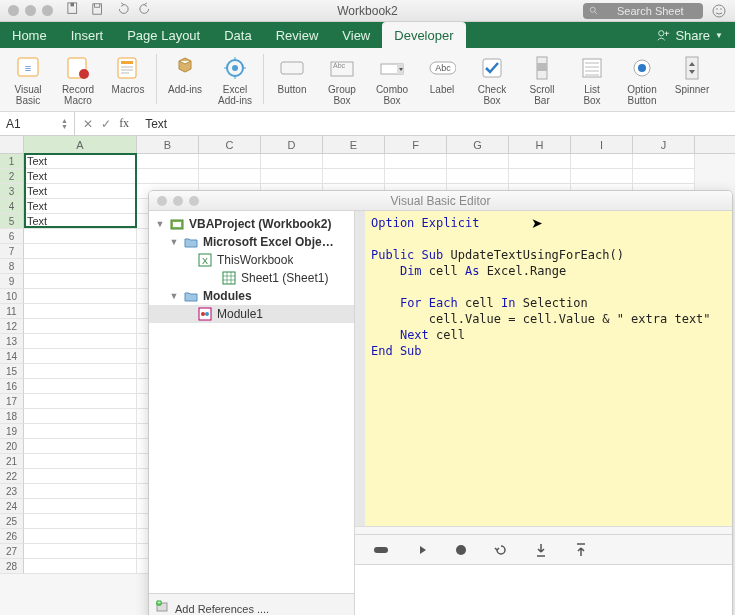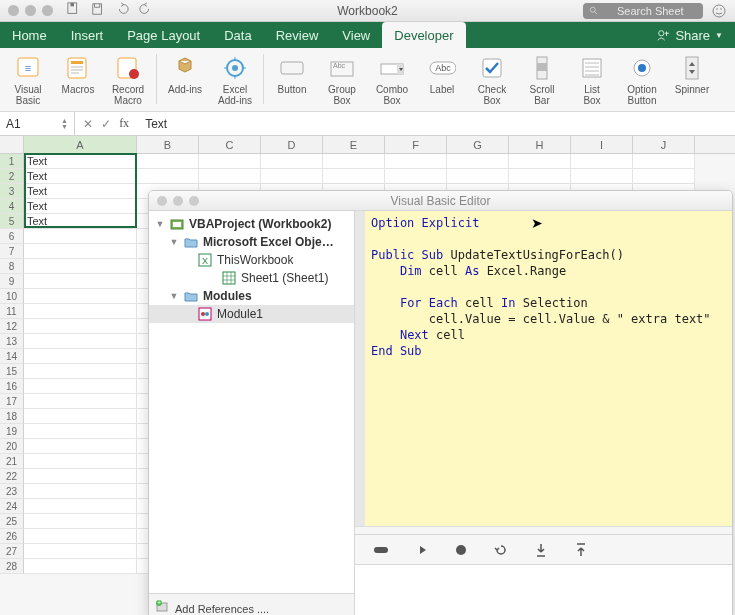--- a/index.html
+++ b/index.html
@@ -250,34 +250,34 @@
             <rect x="3" y="3" width="20" height="18" rx="2" fill="#fff" stroke="#f2a73b"></rect>
             <text x="13" y="17" font-size="11" text-anchor="middle" fill="#5a88c9">≡</text>
           </svg>
         </div>
       <div class="lbl">Visual<br>Basic</div>
     </div>
     <div class="rbtn">
       <div class="ic">
           <svg width="26" height="26">
             <rect x="3" y="3" width="18" height="20" rx="2" fill="#fff" stroke="#f2a73b"></rect>
+            <circle cx="19" cy="19" r="5" fill="#c33"></circle>
+          </svg>
+        </div>
+      <div class="lbl">Record<br>Macro</div>
+    </div>
+    <div class="rbtn">
+      <div class="ic">
+          <svg width="26" height="26">
+            <rect x="3" y="3" width="18" height="20" rx="2" fill="#fff" stroke="#f2a73b"></rect>
             <rect x="6" y="6" width="12" height="3" fill="#f2a73b"></rect>
             <path d="M6 12h12M6 15h12M6 18h8" stroke="#bbb"></path>
           </svg>
         </div>
       <div class="lbl">Macros</div>
-    </div>
-    <div class="rbtn">
-      <div class="ic">
-          <svg width="26" height="26">
-            <rect x="3" y="3" width="18" height="20" rx="2" fill="#fff" stroke="#f2a73b"></rect>
-            <circle cx="19" cy="19" r="5" fill="#c33"></circle>
-          </svg>
-        </div>
-      <div class="lbl">Record<br>Macro</div>
     </div>
   </div>
   <div class="rsep"></div>
   <div class="rgroup">
     <div class="rbtn">
       <div class="ic">
           <svg width="26" height="26">
             <path d="M7 6l6-3 6 3-6 3z M7 6v8l6 3 6-3V6" fill="#d9b36a" stroke="#b88a3c"></path>
           </svg>
         </div>

